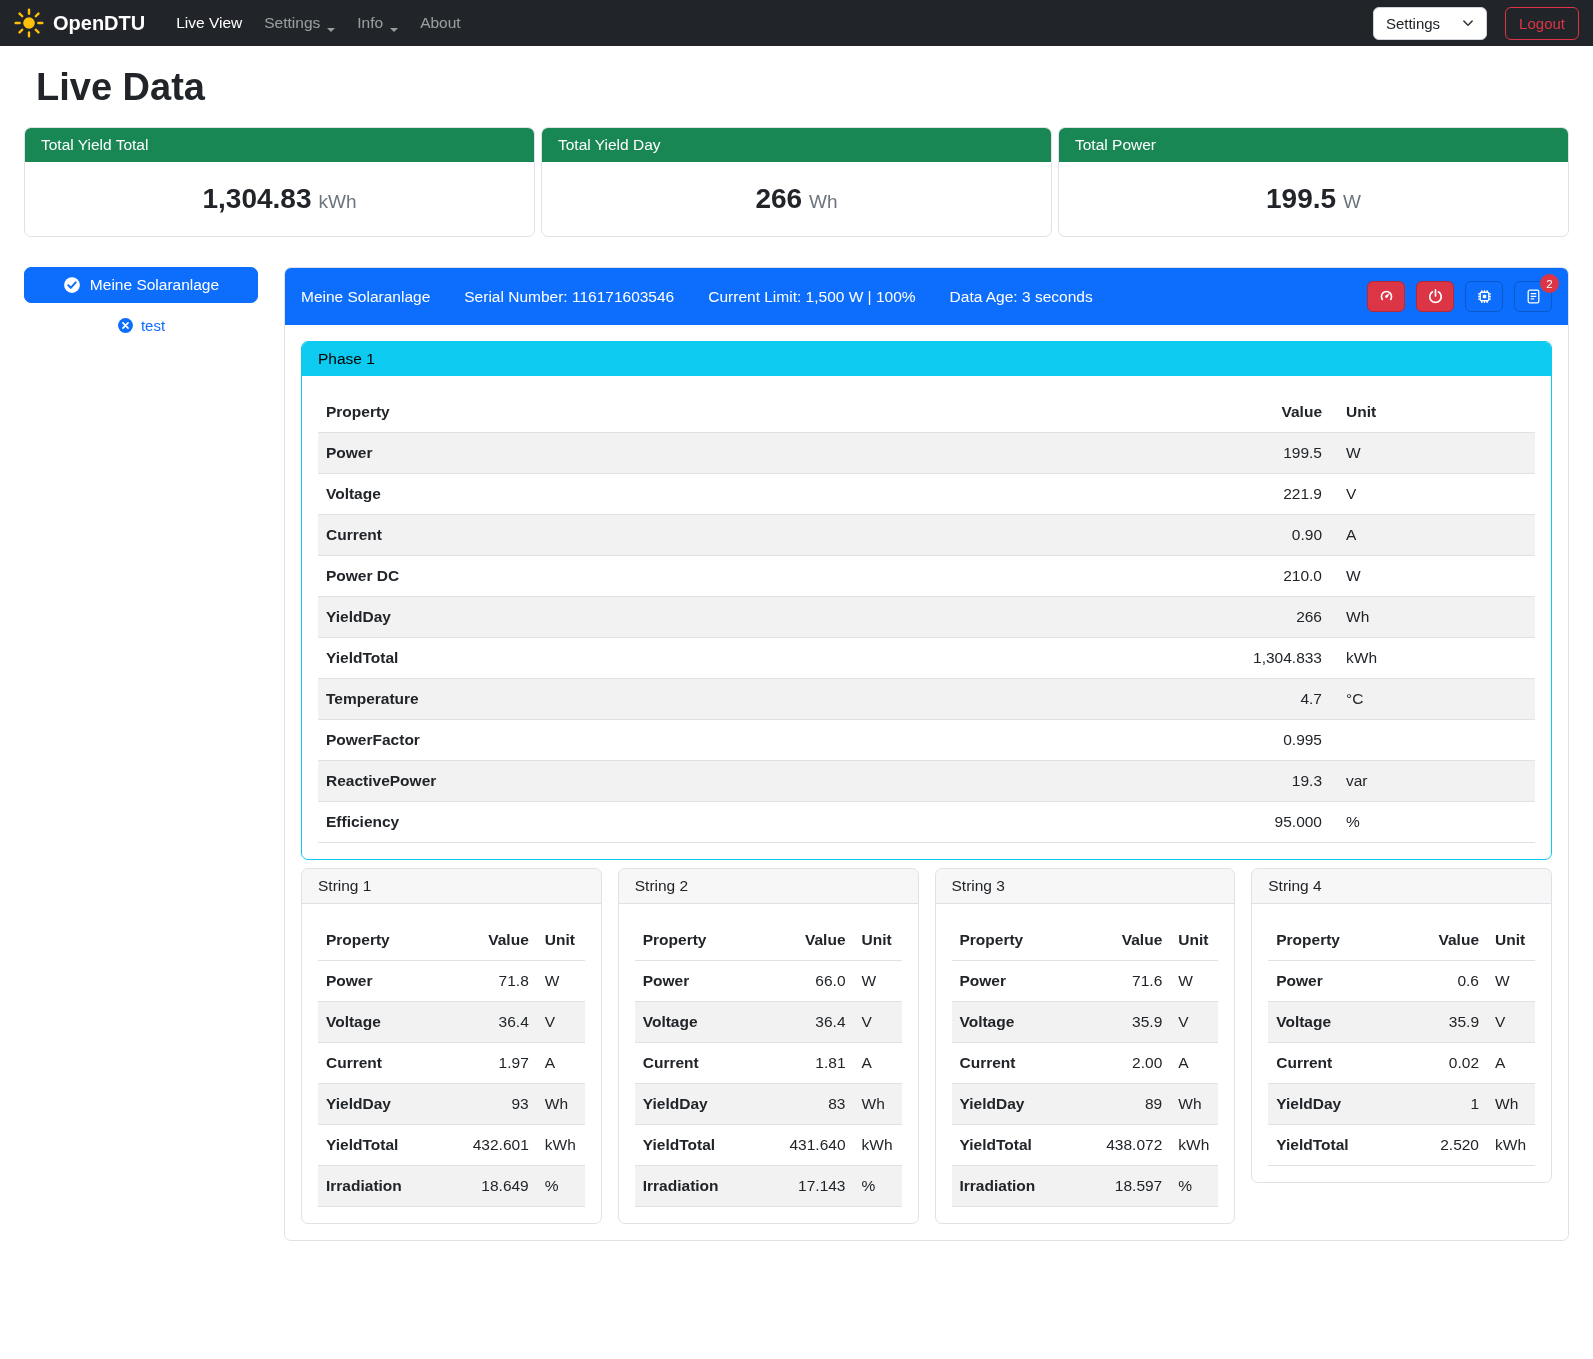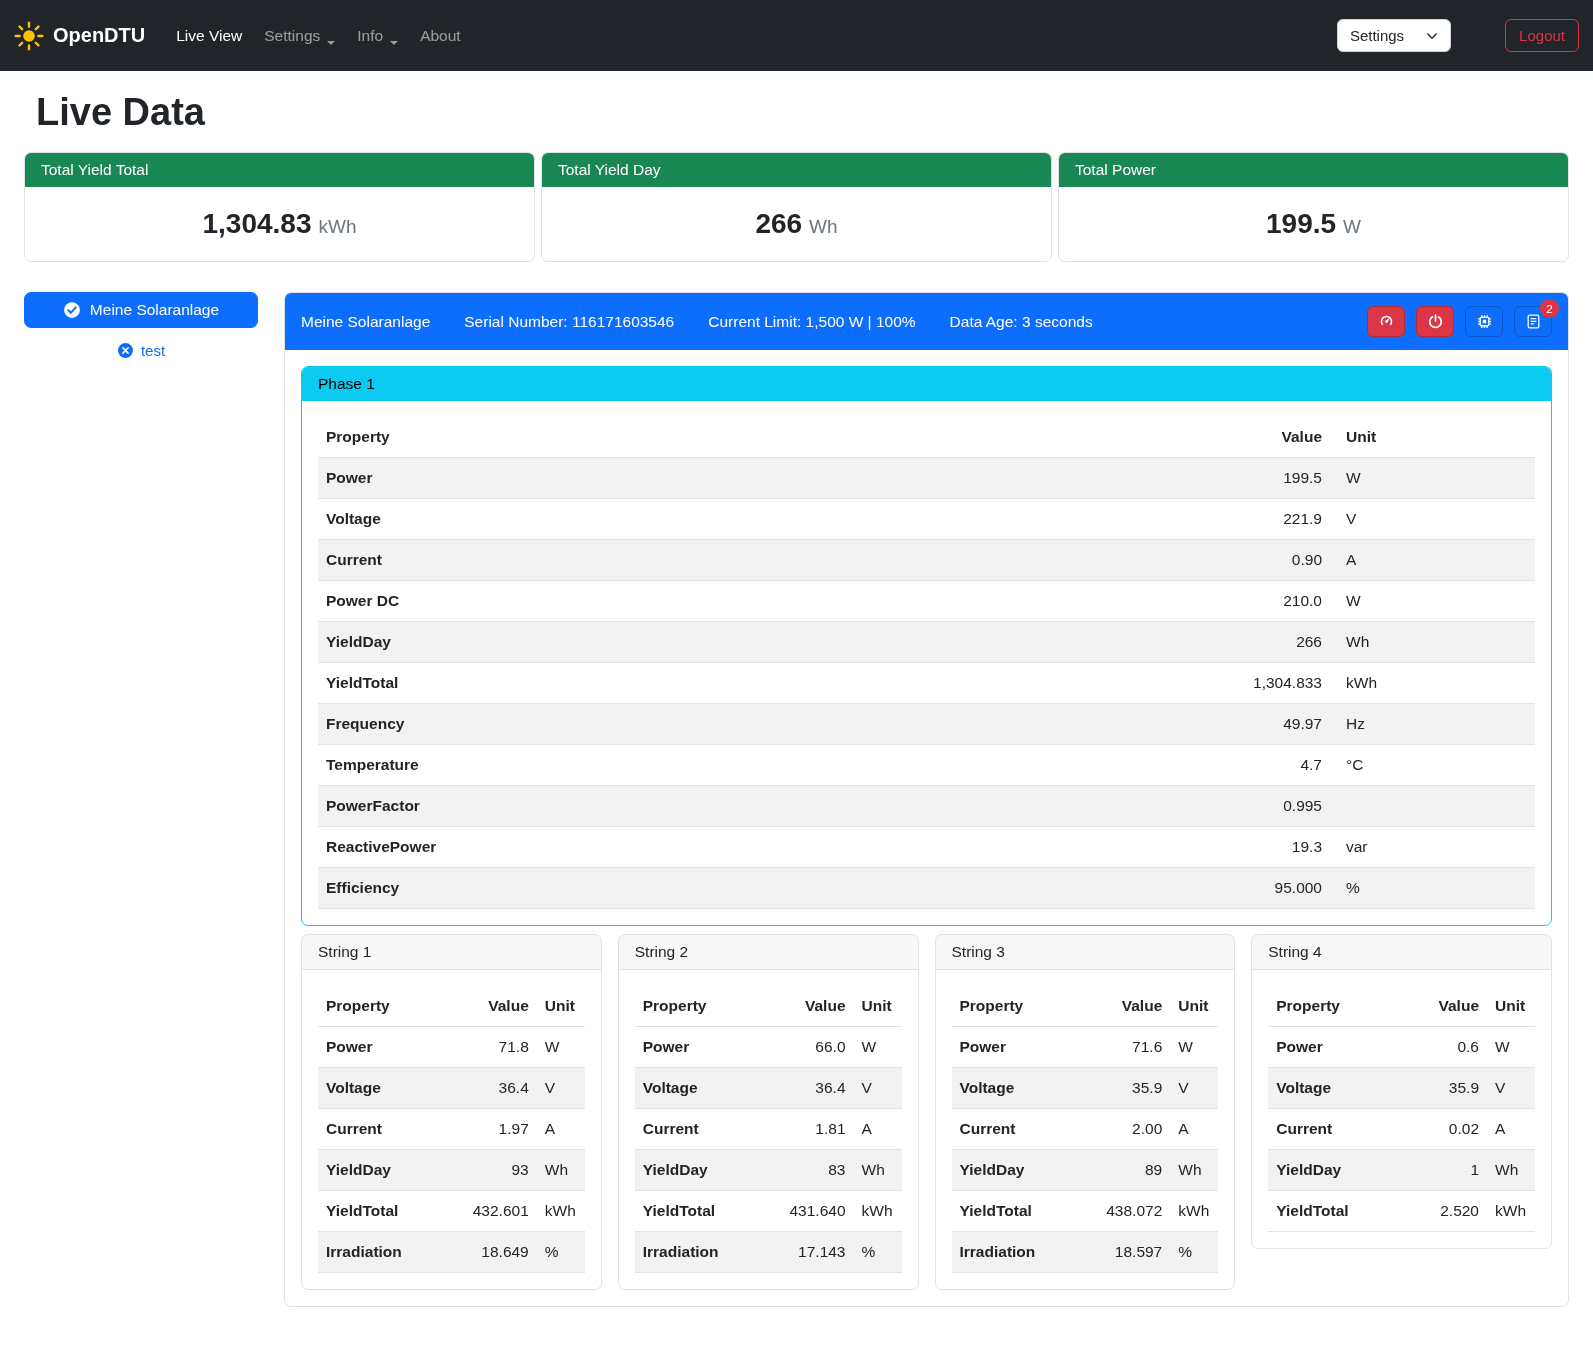--- a/index.html
+++ b/index.html
@@ -3,31 +3,31 @@
 <meta charset="utf-8">
 <style>
   :root{
     --primary:#0d6efd; --success:#198754; --info:#0dcaf0; --danger:#dc3545;
     --navbar-bg:#212529; --brand-yellow:#ffc107;
   }
   *{box-sizing:border-box;}
   body{margin:0;background:#fff;color:#212529;font-family:"Liberation Sans",sans-serif;font-size:16px;}
 
   
-  .navbar{height:71px;background:var(--navbar-bg);display:flex;align-items:center;justify-content:space-between;padding:13px 14px;}
+  .navbar{height:46px;background:var(--navbar-bg);display:flex;align-items:center;justify-content:space-between;padding:13px 14px;}
   .nav-left{display:flex;align-items:center;}
   .brand{display:flex;align-items:center;gap:9px;color:#fff;font-size:20px;font-weight:700;margin-right:20px;cursor:pointer;}
   .brand svg{width:30px;height:30px;}
   .nav-link{color:rgba(255,255,255,.55);padding:8px 11px;cursor:pointer;text-decoration:none;display:inline-flex;align-items:flex-end;font-size:15.5px;}
   .nav-link.active{color:#fff;}
   .caret{display:inline-block;margin-left:7px;border-top:4px solid currentColor;border-left:4px solid transparent;border-right:4px solid transparent;}
   .nav-right{display:flex;align-items:center;gap:18px;}
   .lang-btn{background:#fff;color:#212529;border:1px solid #ced4da;border-radius:6px;padding:7px 12px;font-size:15px;display:flex;align-items:center;gap:22px;cursor:pointer;font-family:inherit;}
   .lang-btn svg{width:12px;height:12px;}
-  .logout-btn{background:transparent;color:var(--danger);border:1px solid var(--danger);border-radius:6px;padding:7px 13px;font-size:15px;cursor:pointer;font-family:inherit;margin-left:36px;}
+  .logout-btn{background:transparent;color:var(--danger);border:1px solid var(--danger);border-radius:6px;padding:7px 13px;font-size:15px;cursor:pointer;font-family:inherit;}
 
   
   .page{padding:10px 24px 24px;}
   .page-title{font-size:38px;font-weight:600;margin:10px 12px 18px;}
 
   
   .summary-row{display:flex;gap:6px;margin-bottom:30px;}
   .summary-card{flex:1;border:1px solid #dee2e6;border-radius:7px;overflow:hidden;background:#fff;}
   .summary-card .hd{background:var(--success);color:#fff;padding:8px 16px;font-size:15.5px;}
   .summary-card .bd{padding:21px 16px;text-align:center;}
@@ -233,25 +233,20 @@
                     <th class="prop">YieldDay</th>
                     <td class="val">266</td>
                     <td class="unit">Wh</td>
                   </tr>
                   <tr>
                     <th class="prop">YieldTotal</th>
                     <td class="val">1,304.833</td>
                     <td class="unit">kWh</td>
                   </tr>
                   <tr>
-                    <th class="prop">Frequency</th>
-                    <td class="val">49.97</td>
-                    <td class="unit">Hz</td>
-                  </tr>
-                  <tr>
                     <th class="prop">Temperature</th>
                     <td class="val">4.7</td>
                     <td class="unit">°C</td>
                   </tr>
                   <tr>
                     <th class="prop">PowerFactor</th>
                     <td class="val">0.995</td>
                     <td class="unit"></td>
                   </tr>
                   <tr>

